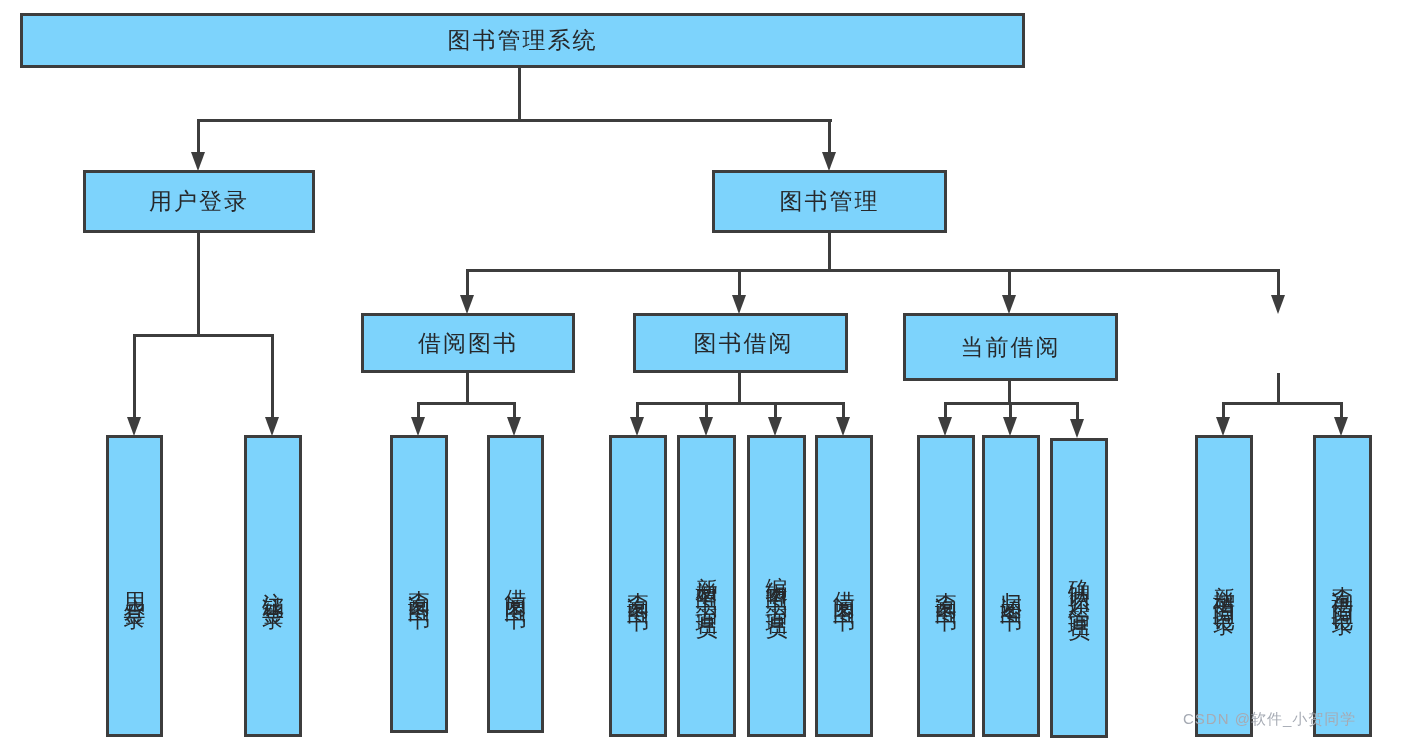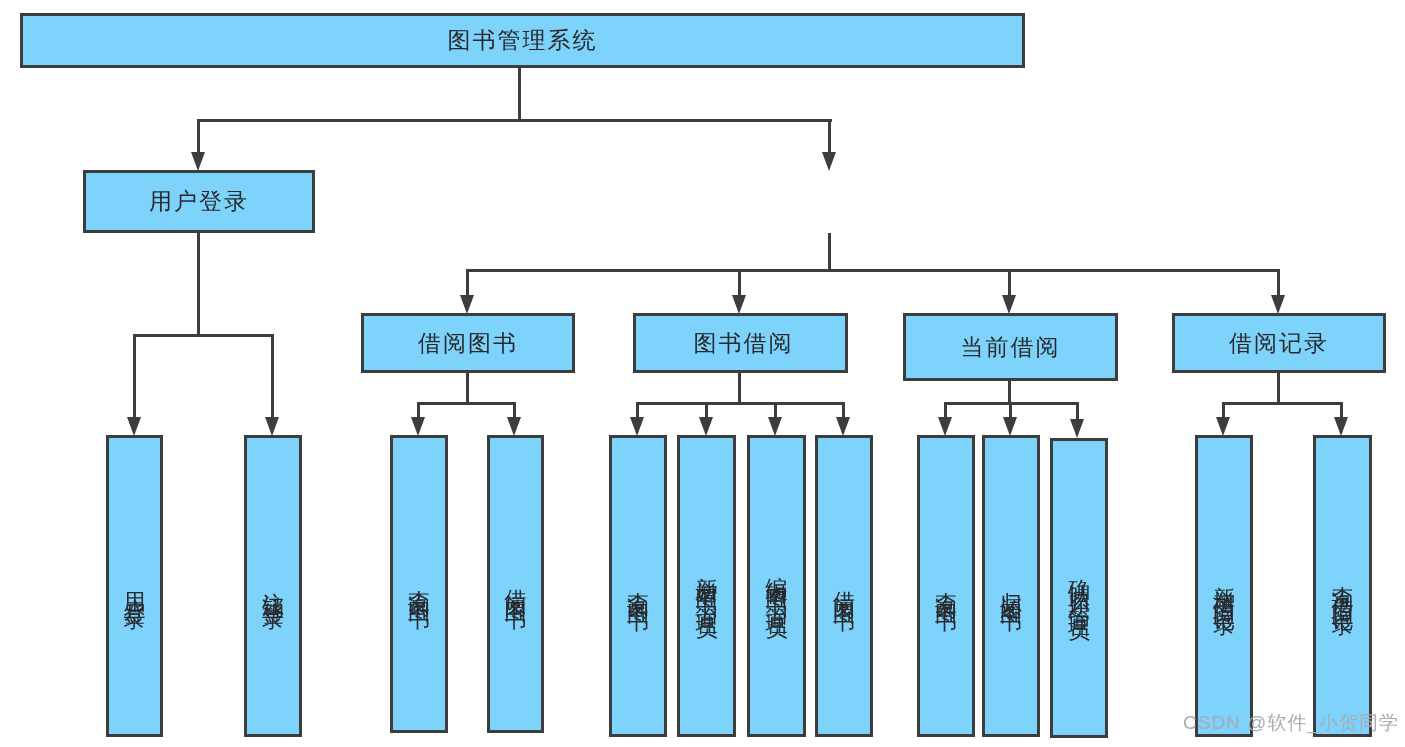--- a/index.html
+++ b/index.html
@@ -49,21 +49,21 @@
     border-left: 7px solid transparent;
     border-right: 7px solid transparent;
     border-top: 19px solid #3d3d3d;
     z-index: 1;
   }
 
   .watermark {
     position: absolute;
     left: 1183px;
     top: 710px;
-    font-size: 19px;
+    font-size: 15px;
     letter-spacing: 1px;
     color: #a6abb4;
     z-index: 3;
     white-space: nowrap;
   }
 </style>
 </head>
 <body>
 
 <div class="stage">
@@ -123,25 +123,25 @@
   <div class="v" style="left:1277px;top:373px;height:31px;"></div>
   <div class="h" style="left:1223px;top:402px;width:120px;"></div>
   <div class="v" style="left:1222px;top:402px;height:17px;"></div>
   <div class="arrow" style="left:1216px;top:417px;"></div>
   <div class="v" style="left:1340px;top:402px;height:17px;"></div>
   <div class="arrow" style="left:1334px;top:417px;"></div>
 
   <div class="hbox" style="left:20px;top:13px;width:1005px;height:55px;">图书管理系统</div>
 
   <div class="hbox" style="left:83px;top:170px;width:232px;height:63px;">用户登录</div>
+  <div class="hbox" style="left:712px;top:170px;width:235px;height:63px;">图书管理</div>
 
   <div class="hbox" style="left:361px;top:313px;width:214px;height:60px;">借阅图书</div>
   <div class="hbox" style="left:633px;top:313px;width:215px;height:60px;padding-left:6px;">图书借阅</div>
   <div class="hbox" style="left:903px;top:313px;width:215px;height:68px;">当前借阅</div>
-  <div class="hbox" style="left:1172px;top:313px;width:214px;height:60px;">借阅记录</div>
 
   <div class="vbox" style="left:106px;width:57px;">用户登录</div>
   <div class="vbox" style="left:244px;width:58px;">注销登录</div>
 
   <div class="vbox" style="left:390px;width:58px;height:298px;">查询图书</div>
   <div class="vbox" style="left:487px;width:57px;height:298px;">借阅图书</div>
 
   <div class="vbox" style="left:609px;width:58px;">查询图书</div>
   <div class="vbox" style="left:677px;width:59px;">新增图书（管理员）</div>
   <div class="vbox" style="left:747px;width:59px;">编辑图书（管理员）</div>

